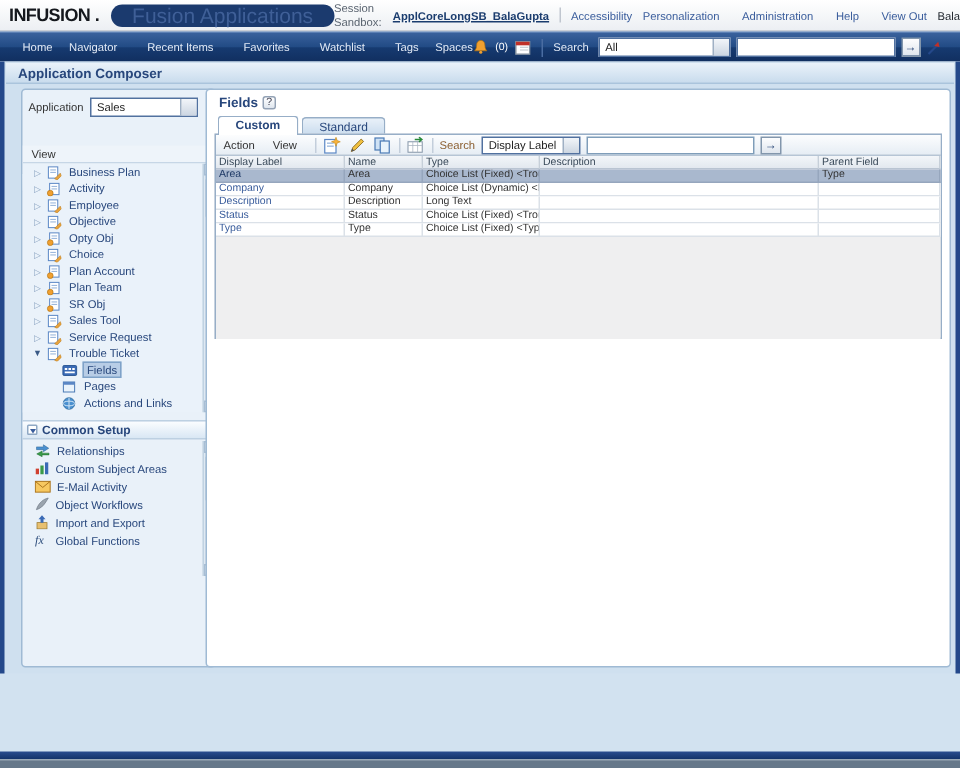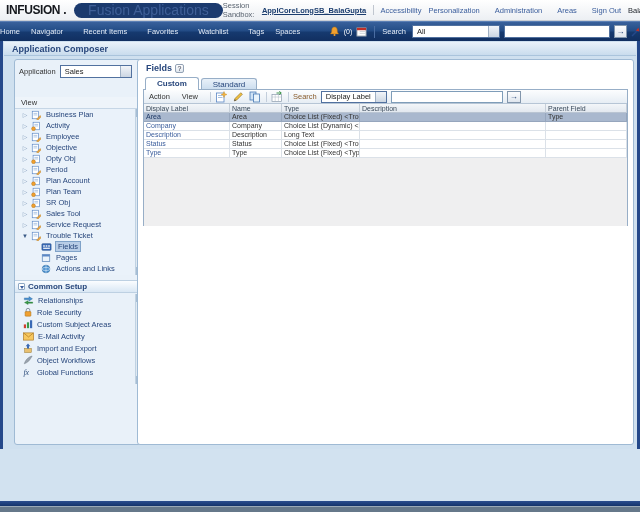--- a/index.html
+++ b/index.html
@@ -19,21 +19,21 @@
   .gsep { width:1px; height:10px; background:#c0c6cf; }
   .glink { color:#3a5d9c; white-space:nowrap; }
   .gmenu { color:#3a5d9c; white-space:nowrap; display:inline-flex; align-items:center; gap:2px; }
   .guser { color:#23282f; white-space:nowrap; }
   .caret { display:inline-block; width:0; height:0; border-left:3px solid transparent; border-right:3px solid transparent; border-top:3.5px solid #6c7population2; border-top-color:#6c7a8e; }
   .caret.light { border-top-color:#9db2d4; }
 
   
   .nav-bar { position:absolute; top:21px; left:0; right:0; height:20px;
     background:linear-gradient(#39619c 0%, #224b85 48%, #163a70 52%, #112f60 100%);
-    border-top:1px solid #5b7fb4; display:flex; align-items:center; padding:0 0; }
+    border-top:1px solid #5b7fb4; display:flex; align-items:center; padding:0 15px; }
   .nav-items { display:flex; align-items:center; gap:11px; }
   .nav-item { color:#e2eaf6; font-size:7.5px; display:inline-flex; align-items:center; gap:3px; white-space:nowrap; }
   .nav-right { margin-left:auto; display:flex; align-items:center; gap:4px; }
   .alert-count { color:#fff; font-size:7px; }
   .nav-sep { width:1px; height:12px; background:#4a6da2; margin:0 3px; }
   .nav-search-label { color:#e2eaf6; font-size:7.5px; margin-right:2px; }
   .fake-select { display:inline-flex; align-items:center; height:13px; background:#fff; border:1px solid #51719f; font-size:7.5px; color:#222; }
   .fake-select .val { padding:0 4px; flex:1; white-space:nowrap; overflow:hidden; }
   .fake-select .dd { width:11px; height:100%; background:linear-gradient(#f2f5f9,#ccd6e2); border-left:1px solid #9fb0c4; display:flex; align-items:center; justify-content:center; }
   .scope-select { width:88px; }
@@ -139,25 +139,25 @@
       <span id="session-menus" style="display:inline-flex;gap:7px;">
           <span class="gmenu">
     <span>Personalization</span>
     <span class="caret"></span>
   </span>
           <span class="gmenu">
     <span>Administration</span>
     <span class="caret"></span>
   </span>
           <span class="gmenu">
-    <span>Areas</span>
+    <span>Help</span>
     <span class="caret"></span>
   </span>
         </span>
-      <a class="glink">Sign Out</a>
+      <a class="glink">View Out</a>
       <span class="guser">Bala Gupta</span>
       <span class="ic">
         <svg width="14" height="11" viewBox="0 0 14 11">
             <rect x="1" y="2" width="12" height="8" rx="4" fill="none" stroke="#d03028" stroke-width="1.8"></rect>
             <rect x="5" y="1" width="4" height="2" rx="1" fill="#3a6ab5"></rect>
           </svg>
       </span>
     </div>
   </div>
 
@@ -327,21 +327,21 @@
             <div class="tree-row">
     <span class="twisty">▷</span>
     <span class="ic">
                 <svg width="10" height="10" viewBox="0 0 12 12">
                   <rect x="1.5" y="1.5" width="7.5" height="9" fill="#fff" stroke="#5b87c5" stroke-width="0.8"></rect>
                   <rect x="3" y="3.5" width="4.5" height="0.9" fill="#9db9dd"></rect>
                   <rect x="3" y="5.5" width="4.5" height="0.9" fill="#9db9dd"></rect>
                   <path d="M6.5 11 L11 6.5 L12 8.5 L8.5 12 Z" fill="#e8a33d" stroke="#b07010" stroke-width="0.4"></path>
                 </svg>
               </span>
-    <span class="tree-label">Period</span>
+    <span class="tree-label">Choice</span>
   </div>
             <div class="tree-row">
     <span class="twisty">▷</span>
     <span class="ic">
                 <svg width="10" height="10" viewBox="0 0 12 12">
                   <rect x="2.5" y="1.5" width="7.5" height="9" fill="#fff" stroke="#5b87c5" stroke-width="0.8"></rect>
                   <rect x="4" y="3.5" width="4.5" height="0.9" fill="#9db9dd"></rect>
                   <rect x="4" y="5.5" width="4.5" height="0.9" fill="#9db9dd"></rect>
                   <circle cx="3" cy="9.3" r="2.3" fill="#f0a030" stroke="#b07010" stroke-width="0.5"></circle>
                 </svg>
@@ -459,61 +459,52 @@
                 <svg width="11" height="10" viewBox="0 0 12 12">
                   <path d="M1 3.5 h5.5 V1.8 L10.8 4.6 L6.5 7.4 V5.7 H1 Z" fill="#4a90d0" stroke="#2a6090" stroke-width="0.4"></path>
                   <path d="M11 8.5 h-5.5 V6.8 L1.2 9.1 L5.5 11.4 V9.9 H11 Z" fill="#3a9a4a" stroke="#1a6a2a" stroke-width="0.4"></path>
                 </svg>
               </span>
     <span>Relationships</span>
   </div>
             <div class="setup-row">
     <span class="ic">
                 <svg width="10" height="10" viewBox="0 0 12 12">
-                  <path d="M3.8 6 V3.8 a2.2 2.2 0 0 1 4.4 0 V6" fill="none" stroke="#8a96a4" stroke-width="1.2"></path>
-                  <rect x="2.5" y="5.5" width="7" height="5.5" rx="0.8" fill="#f0a030" stroke="#a87018" stroke-width="0.6"></rect>
-                </svg>
-              </span>
-    <span>Role Security</span>
-  </div>
-            <div class="setup-row">
-    <span class="ic">
-                <svg width="10" height="10" viewBox="0 0 12 12">
                   <rect x="1" y="6.5" width="2.6" height="4.5" fill="#d04030"></rect>
                   <rect x="4.7" y="4" width="2.6" height="7" fill="#3a9a4a"></rect>
                   <rect x="8.4" y="1.5" width="2.6" height="9.5" fill="#3a6ab5"></rect>
                 </svg>
               </span>
     <span>Custom Subject Areas</span>
   </div>
             <div class="setup-row">
     <span class="ic">
                 <svg width="11" height="9" viewBox="0 0 12 10">
                   <rect x="0.5" y="1" width="11" height="8" fill="#f7c860" stroke="#a87018" stroke-width="0.7"></rect>
                   <path d="M0.5 1 L6 5.5 L11.5 1" fill="none" stroke="#a87018" stroke-width="0.7"></path>
                 </svg>
               </span>
     <span>E-Mail Activity</span>
   </div>
             <div class="setup-row">
     <span class="ic">
                 <svg width="10" height="10" viewBox="0 0 12 12">
+                  <path d="M1.5 10.5 C3.5 4.5 7.5 2 11 1.2 C9.2 4.2 7 8.5 3 10 Z" fill="#9aa4ae" stroke="#6a7480" stroke-width="0.5"></path>
+                </svg>
+              </span>
+    <span>Object Workflows</span>
+  </div>
+            <div class="setup-row">
+    <span class="ic">
+                <svg width="10" height="10" viewBox="0 0 12 12">
                   <rect x="2" y="6.5" width="8" height="5" fill="#e8c070" stroke="#9a7a30" stroke-width="0.6"></rect>
                   <path d="M6 0.5 L8.8 3.8 H7.2 V6.5 H4.8 V3.8 H3.2 Z" fill="#3a6ab5"></path>
                 </svg>
               </span>
     <span>Import and Export</span>
-  </div>
-            <div class="setup-row">
-    <span class="ic">
-                <svg width="10" height="10" viewBox="0 0 12 12">
-                  <path d="M1.5 10.5 C3.5 4.5 7.5 2 11 1.2 C9.2 4.2 7 8.5 3 10 Z" fill="#9aa4ae" stroke="#6a7480" stroke-width="0.5"></path>
-                </svg>
-              </span>
-    <span>Object Workflows</span>
   </div>
             <div class="setup-row">
     <span class="ic">
                 <svg width="10" height="10" viewBox="0 0 12 12">
                   <text x="0.5" y="9.5" font-size="9.5" font-style="italic" font-family="Liberation Serif,serif" fill="#2a4a7a">fx</text>
                 </svg>
               </span>
     <span>Global Functions</span>
   </div>
           </div>

